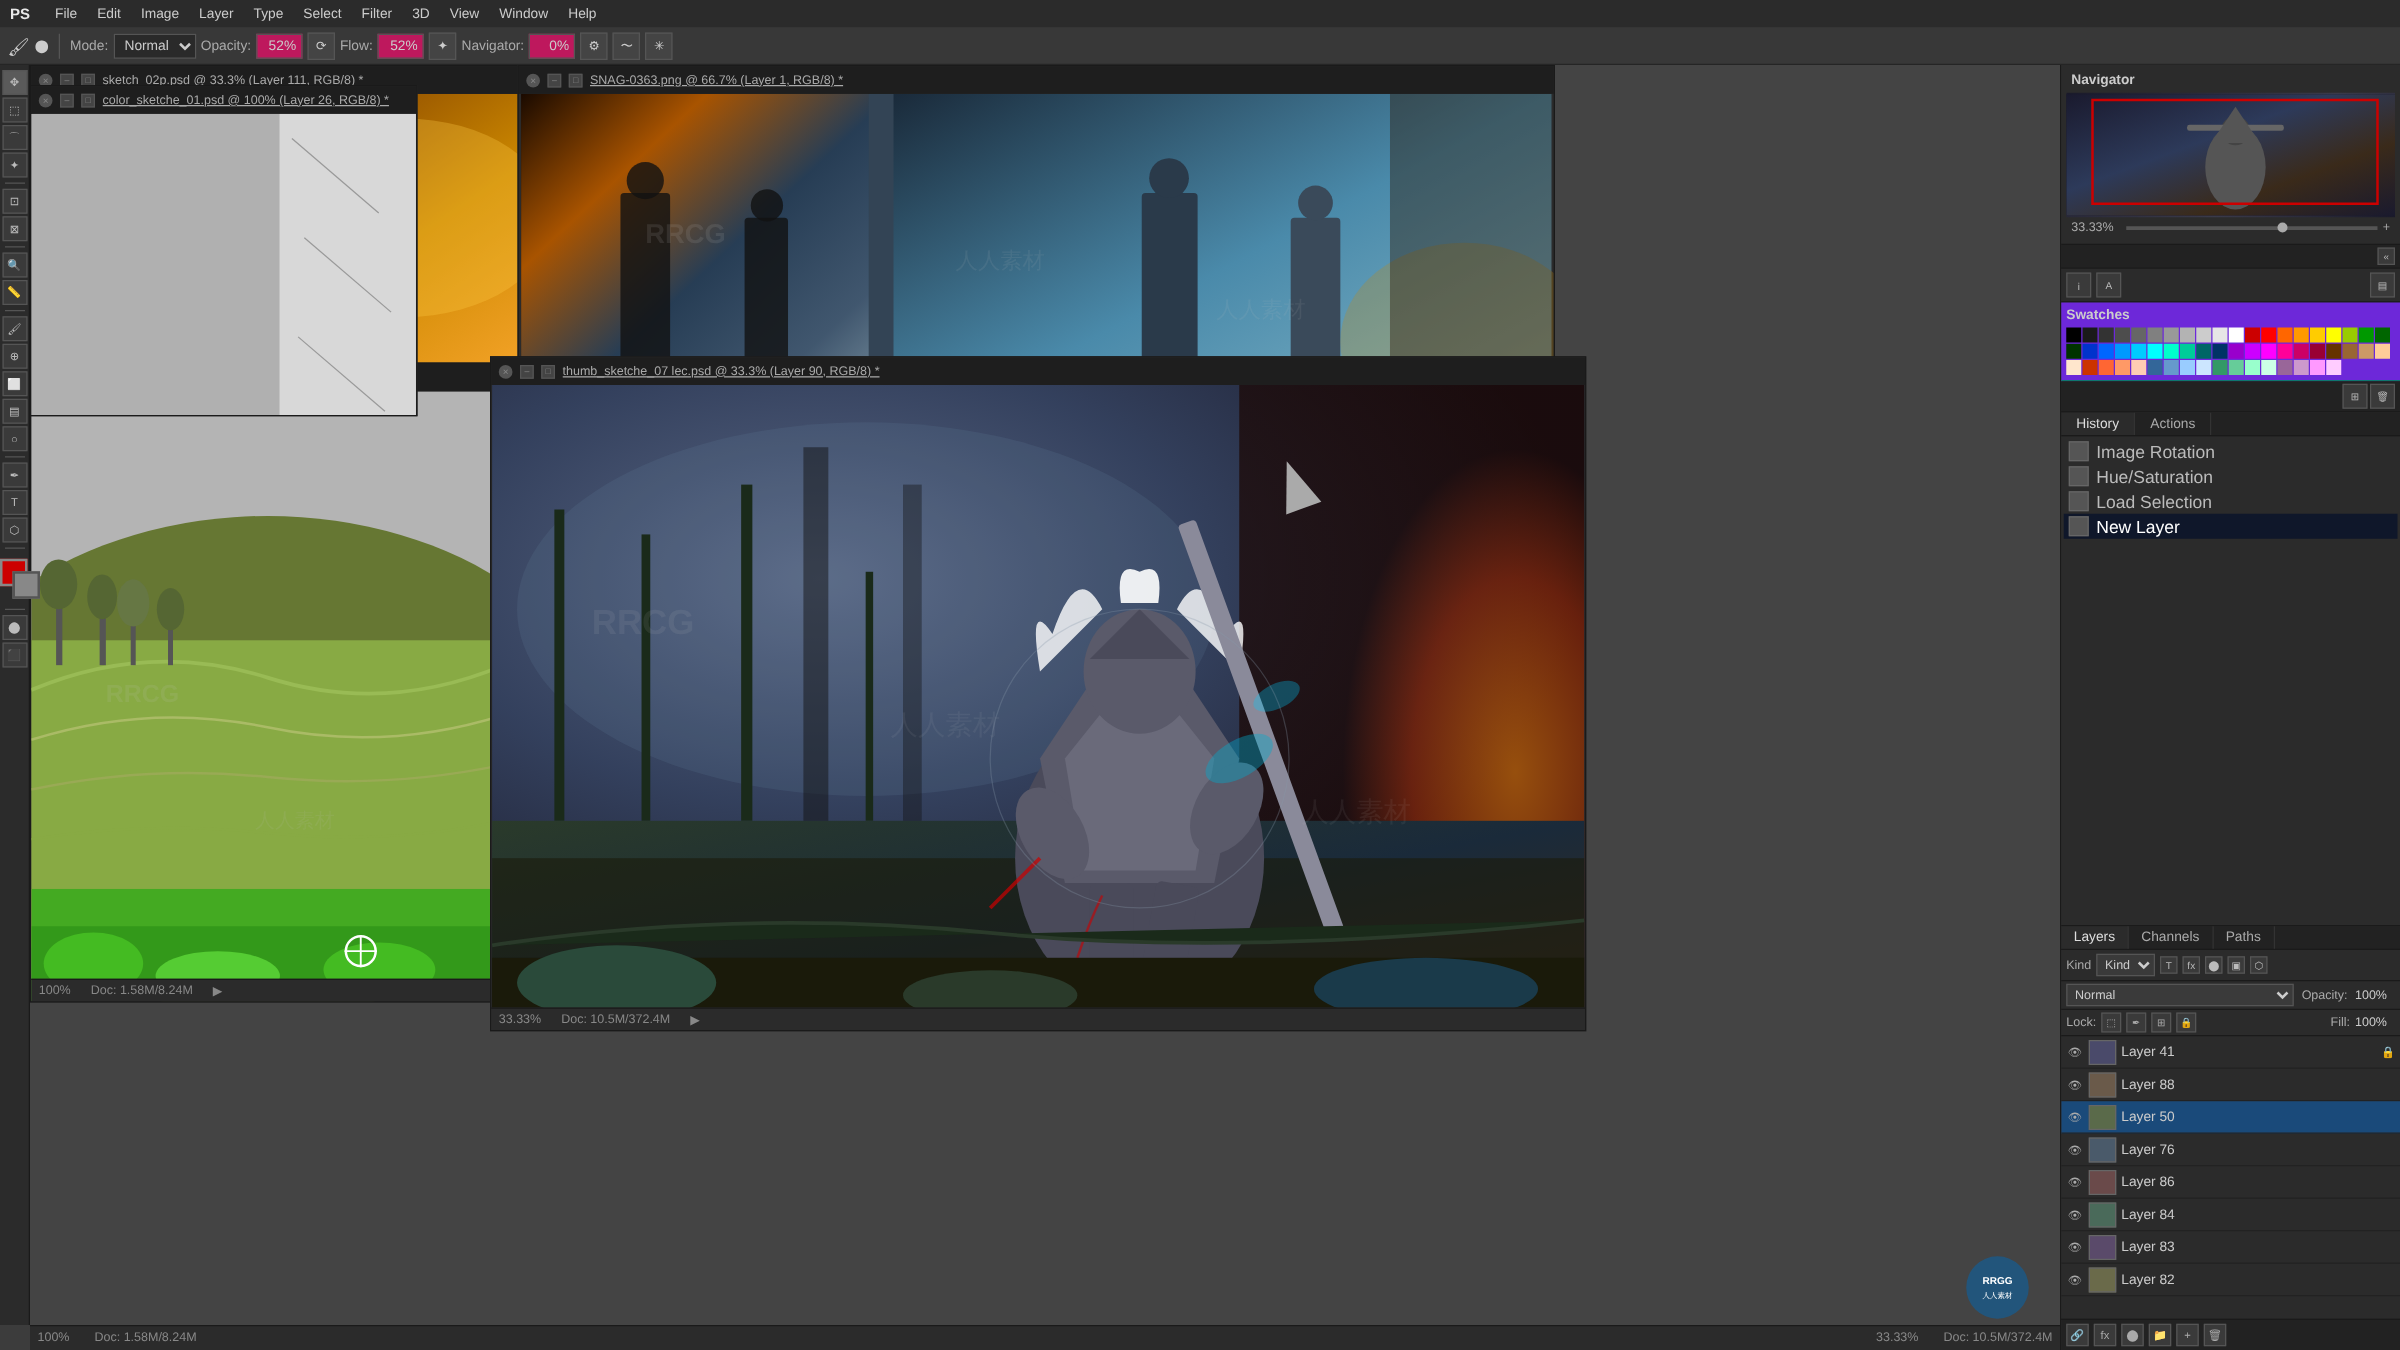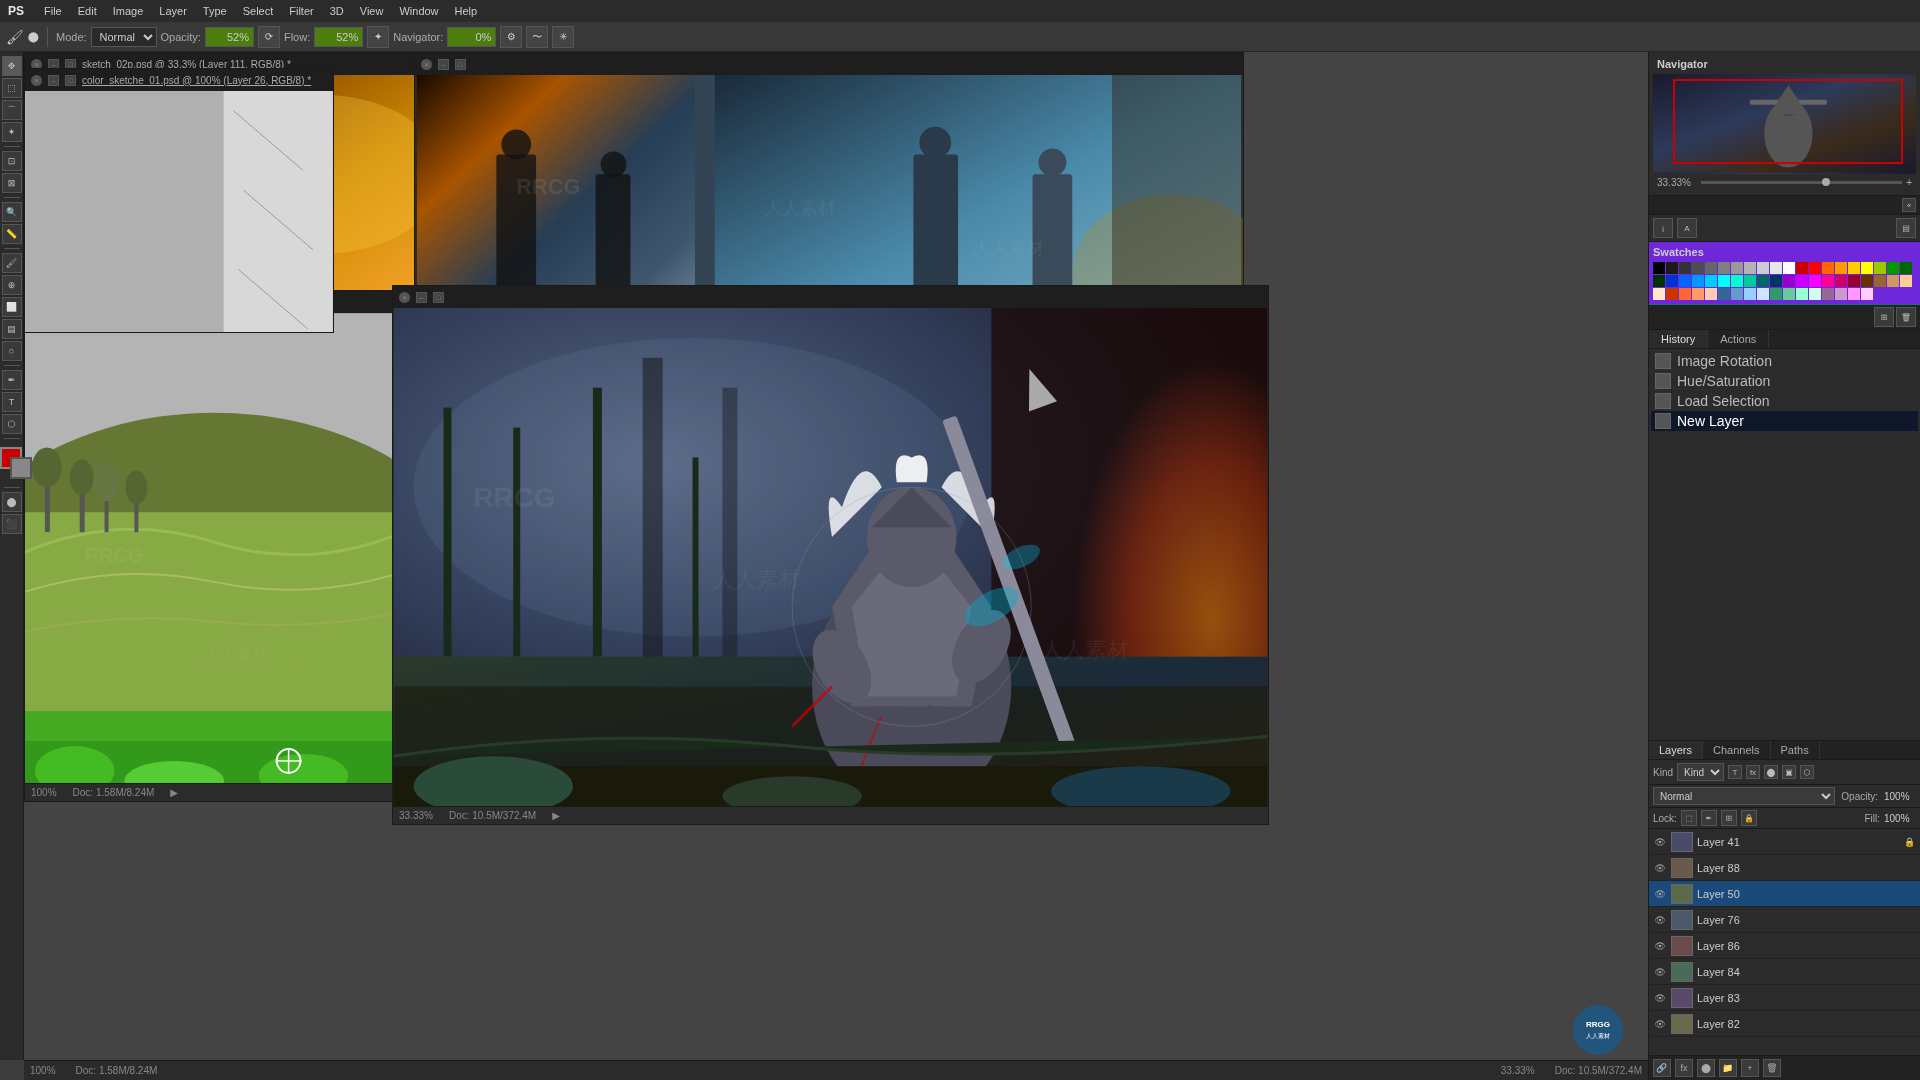--- a/index.html
+++ b/index.html
@@ -64,25 +64,25 @@
     }
     .toolbar-select {
       background: #2a2a2a;
       border: 1px solid #555;
       color: #ccc;
       height: 20px;
       padding: 0 4px;
       font-size: 11px;
     }
     .toolbar-input {
-      background: #4d7c0f;
+      background: #be185d;
       border: 1px solid #555;
       color: #ccc;
       height: 20px;
-      width: 49px;
+      width: 37px;
       padding: 0 4px;
       font-size: 11px;
       text-align: right;
     }
     .toolbar-btn {
       width: 22px;
       height: 22px;
       background: #444;
       border: 1px solid #555;
       color: #ccc;
@@ -967,20 +967,21 @@
         <line x1="215" y1="180" x2="285" y2="240" stroke="#999" stroke-width="1"></line>
       </svg>
     </div>
   </div>
 
   <div class="ps-window" id="win-snag363" style="top:0; left:390px; width:830px; height:305px; z-index:3;">
     <div class="ps-titlebar">
       <div class="ps-win-close">×</div>
       <div class="ps-win-btn">–</div>
       <div class="ps-win-btn">□</div>
+      <span class="ps-win-title">SNAG-0363.png @ 66.7% (Layer 1, RGB/8) *</span>
     </div>
     <div class="ps-canvas">
       <svg width="100%" height="100%" viewBox="0 0 830 283">
         <defs>
           <linearGradient id="snagGrad" x1="0%" y1="0%" x2="100%" y2="100%">
             <stop offset="0%" style="stop-color:#1a0a00"></stop>
             <stop offset="25%" style="stop-color:#cc6600"></stop>
             <stop offset="50%" style="stop-color:#2a4a6a"></stop>
             <stop offset="75%" style="stop-color:#4a6a8a"></stop>
             <stop offset="100%" style="stop-color:#aaccdd"></stop>
@@ -1081,20 +1082,21 @@
       <span>Doc: 1.58M/8.24M</span>
       <span style="cursor:pointer;">▶</span>
     </div>
   </div>
 
   <div class="ps-window" id="win-thumb" style="top:233px; left:368px; width:877px; height:540px; z-index:4;">
     <div class="ps-titlebar">
       <div class="ps-win-close">×</div>
       <div class="ps-win-btn">–</div>
       <div class="ps-win-btn">□</div>
+      <span class="ps-win-title">thumb_sketche_07 lec.psd @ 33.3% (Layer 90, RGB/8) *</span>
     </div>
     <div class="ps-canvas">
       <svg width="100%" height="100%" viewBox="0 0 877 518">
         <defs>
           <radialGradient id="bgGlow" cx="30%" cy="30%" r="70%">
             <stop offset="0%" style="stop-color:#6a7a9a"></stop>
             <stop offset="50%" style="stop-color:#3a4a6a"></stop>
             <stop offset="100%" style="stop-color:#1a1a2a"></stop>
           </radialGradient>
           <radialGradient id="orangeGlow" cx="80%" cy="60%" r="50%">

